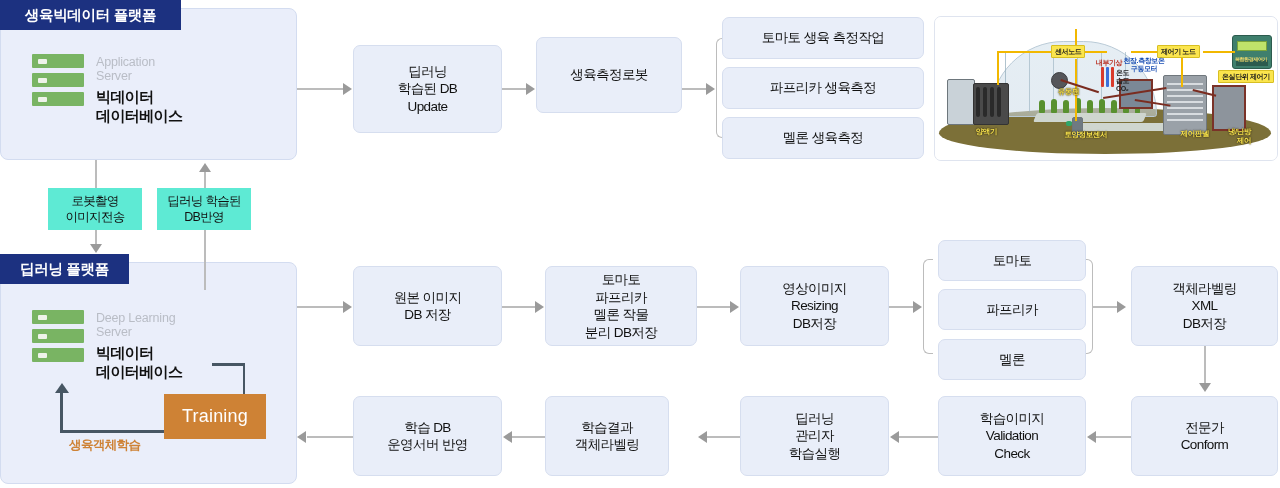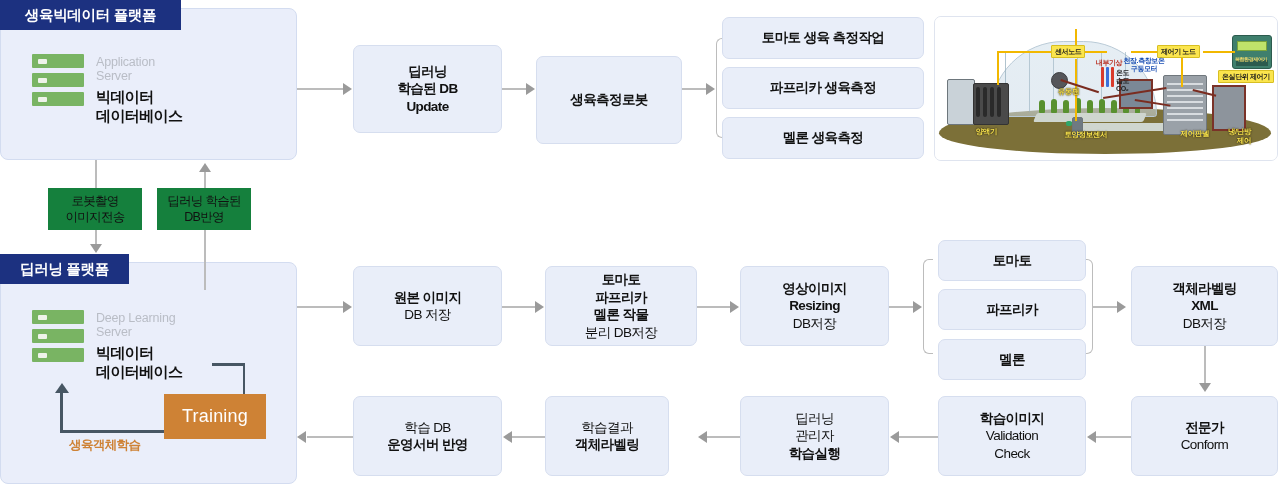--- a/index.html
+++ b/index.html
@@ -63,27 +63,27 @@
     box-sizing:border-box;
     display:flex;align-items:center;justify-content:center;
     text-align:center;
     padding:4px 6px;
     font-size:13.5px;
     line-height:17.5px;
     letter-spacing:-0.6px;
     color:#111;
   }
   .nodebox .ln{display:block;}
-  .ln.b{font-weight:bold;}
+  .ln.b{font-weight:normal;}
   .ln.n{font-weight:normal;}
 
   
   .chip{
     position:absolute;
-    background:#15803d;
+    background:#5eead4;
     color:#111;
     font-size:12.5px;
     line-height:16px;
     letter-spacing:-0.7px;
     display:flex;align-items:center;justify-content:center;
     text-align:center;
     box-sizing:border-box;
     white-space:pre-line;
     z-index:5;
   }
@@ -259,21 +259,21 @@
     <div>
       <span class="ln b">딥러닝</span>
       <span class="ln b">학습된 DB</span>
       <span class="ln b">Update</span>
     </div>
   </div>
 
   <div class="hline" style="left:502px;top:88px;width:25px;"></div>
   <div class="arrow-r" style="left:526px;top:82.5px;"></div>
 
-  <div class="nodebox" style="left:536px;top:56px;width:146px;height:88px;">
+  <div class="nodebox" style="left:536px;top:37px;width:146px;height:76px;">
     <div>
       <span class="ln b">생육측정로봇</span>
     </div>
   </div>
 
   <div class="hline" style="left:682px;top:88px;width:25px;"></div>
   <div class="arrow-r" style="left:706px;top:82.5px;"></div>
   <div class="bracket left" style="left:716px;top:38px;width:10px;height:100px;"></div>
 
   <div class="nodebox" style="left:722px;top:17px;width:202px;height:42px;">

